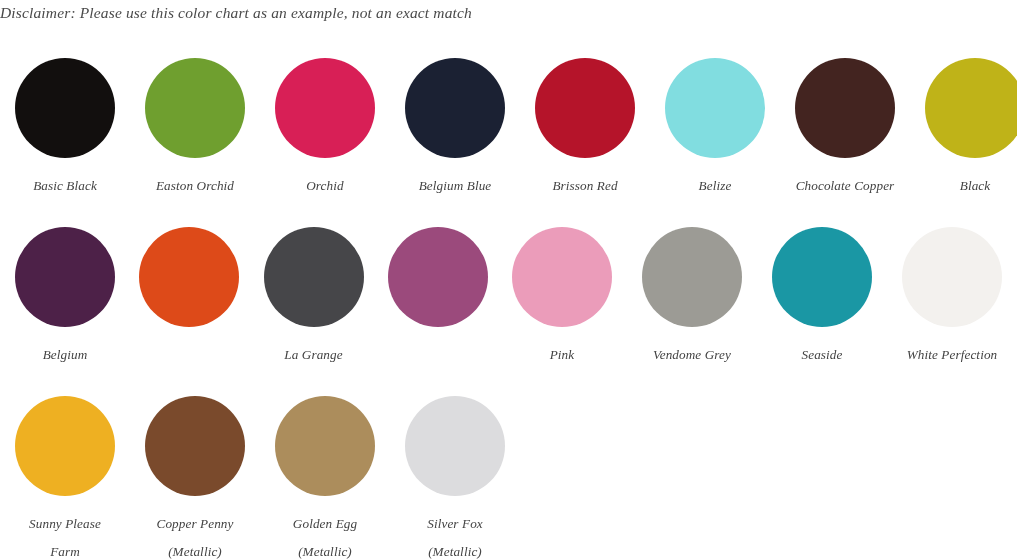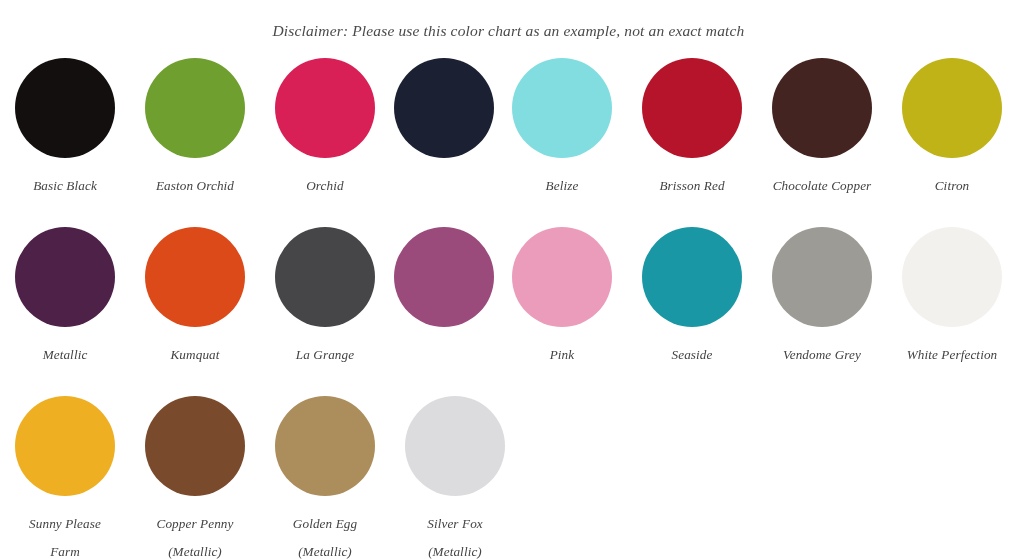--- a/index.html
+++ b/index.html
@@ -18,26 +18,26 @@
     position: relative;
     width: 1017px;
     height: 559px;
     background: #ffffff;
   }
   .disclaimer {
     position: absolute;
     top: 0;
     left: 0;
     width: 1017px;
-    text-align: center;
+    text-align: left;
     font-style: italic;
     font-size: 15.5px;
     color: #4a4a4a;
     line-height: 22px;
-    padding-top: 20px;
+    padding-top: 2px;
     letter-spacing: 0.15px;
     white-space: nowrap;
   }
   .grid {
     position: absolute;
     top: 52px;
     left: 0;
     width: 1017px;
     display: flex;
     flex-direction: column;
@@ -100,94 +100,94 @@
       </div>
       <div class="cell">
         <div class="swatch" style="background: rgb(216, 31, 86);"></div>
         <div class="label">
           <span>Orchid</span>
           <span class="line2"></span>
         </div>
       </div>
       <div class="cell">
         <div class="swatch" style="background: rgb(27, 33, 51);"></div>
+        <div class="label">
+          <span>Belgium Blue</span>
+          <span class="line2"></span>
+        </div>
+      </div>
+      <div class="cell">
+        <div class="swatch" style="background: rgb(181, 20, 42);"></div>
+        <div class="label">
+          <span>Brisson Red</span>
+          <span class="line2"></span>
+        </div>
       </div>
       <div class="cell">
         <div class="swatch" style="background: rgb(129, 221, 224);"></div>
         <div class="label">
           <span>Belize</span>
           <span class="line2"></span>
         </div>
       </div>
       <div class="cell">
-        <div class="swatch" style="background: rgb(181, 20, 42);"></div>
-        <div class="label">
-          <span>Brisson Red</span>
-          <span class="line2"></span>
-        </div>
-      </div>
-      <div class="cell">
         <div class="swatch" style="background: rgb(67, 36, 32);"></div>
         <div class="label">
           <span>Chocolate Copper</span>
           <span class="line2"></span>
         </div>
       </div>
       <div class="cell">
         <div class="swatch" style="background: rgb(191, 179, 24);"></div>
         <div class="label">
-          <span>Citron</span>
+          <span>Black</span>
           <span class="line2"></span>
         </div>
       </div>
     </div>
 
     <div class="row">
       <div class="cell">
         <div class="swatch" style="background: rgb(77, 33, 72);"></div>
         <div class="label">
-          <span>Metallic</span>
+          <span>Belgium</span>
           <span class="line2"></span>
         </div>
       </div>
       <div class="cell">
         <div class="swatch" style="background: rgb(221, 74, 25);"></div>
-        <div class="label">
-          <span>Kumquat</span>
-          <span class="line2"></span>
-        </div>
       </div>
       <div class="cell">
         <div class="swatch" style="background: rgb(70, 70, 73);"></div>
         <div class="label">
           <span>La Grange</span>
           <span class="line2"></span>
         </div>
       </div>
       <div class="cell">
         <div class="swatch" style="background: rgb(155, 74, 124);"></div>
       </div>
       <div class="cell">
         <div class="swatch" style="background: rgb(235, 156, 186);"></div>
         <div class="label">
           <span>Pink</span>
           <span class="line2"></span>
         </div>
       </div>
       <div class="cell">
+        <div class="swatch" style="background: rgb(156, 155, 149);"></div>
+        <div class="label">
+          <span>Vendome Grey</span>
+          <span class="line2"></span>
+        </div>
+      </div>
+      <div class="cell">
         <div class="swatch" style="background: rgb(26, 151, 164);"></div>
         <div class="label">
           <span>Seaside</span>
-          <span class="line2"></span>
-        </div>
-      </div>
-      <div class="cell">
-        <div class="swatch" style="background: rgb(156, 155, 149);"></div>
-        <div class="label">
-          <span>Vendome Grey</span>
           <span class="line2"></span>
         </div>
       </div>
       <div class="cell">
         <div class="swatch" style="background: rgb(243, 241, 238);"></div>
         <div class="label">
           <span>White Perfection</span>
           <span class="line2"></span>
         </div>
       </div>

